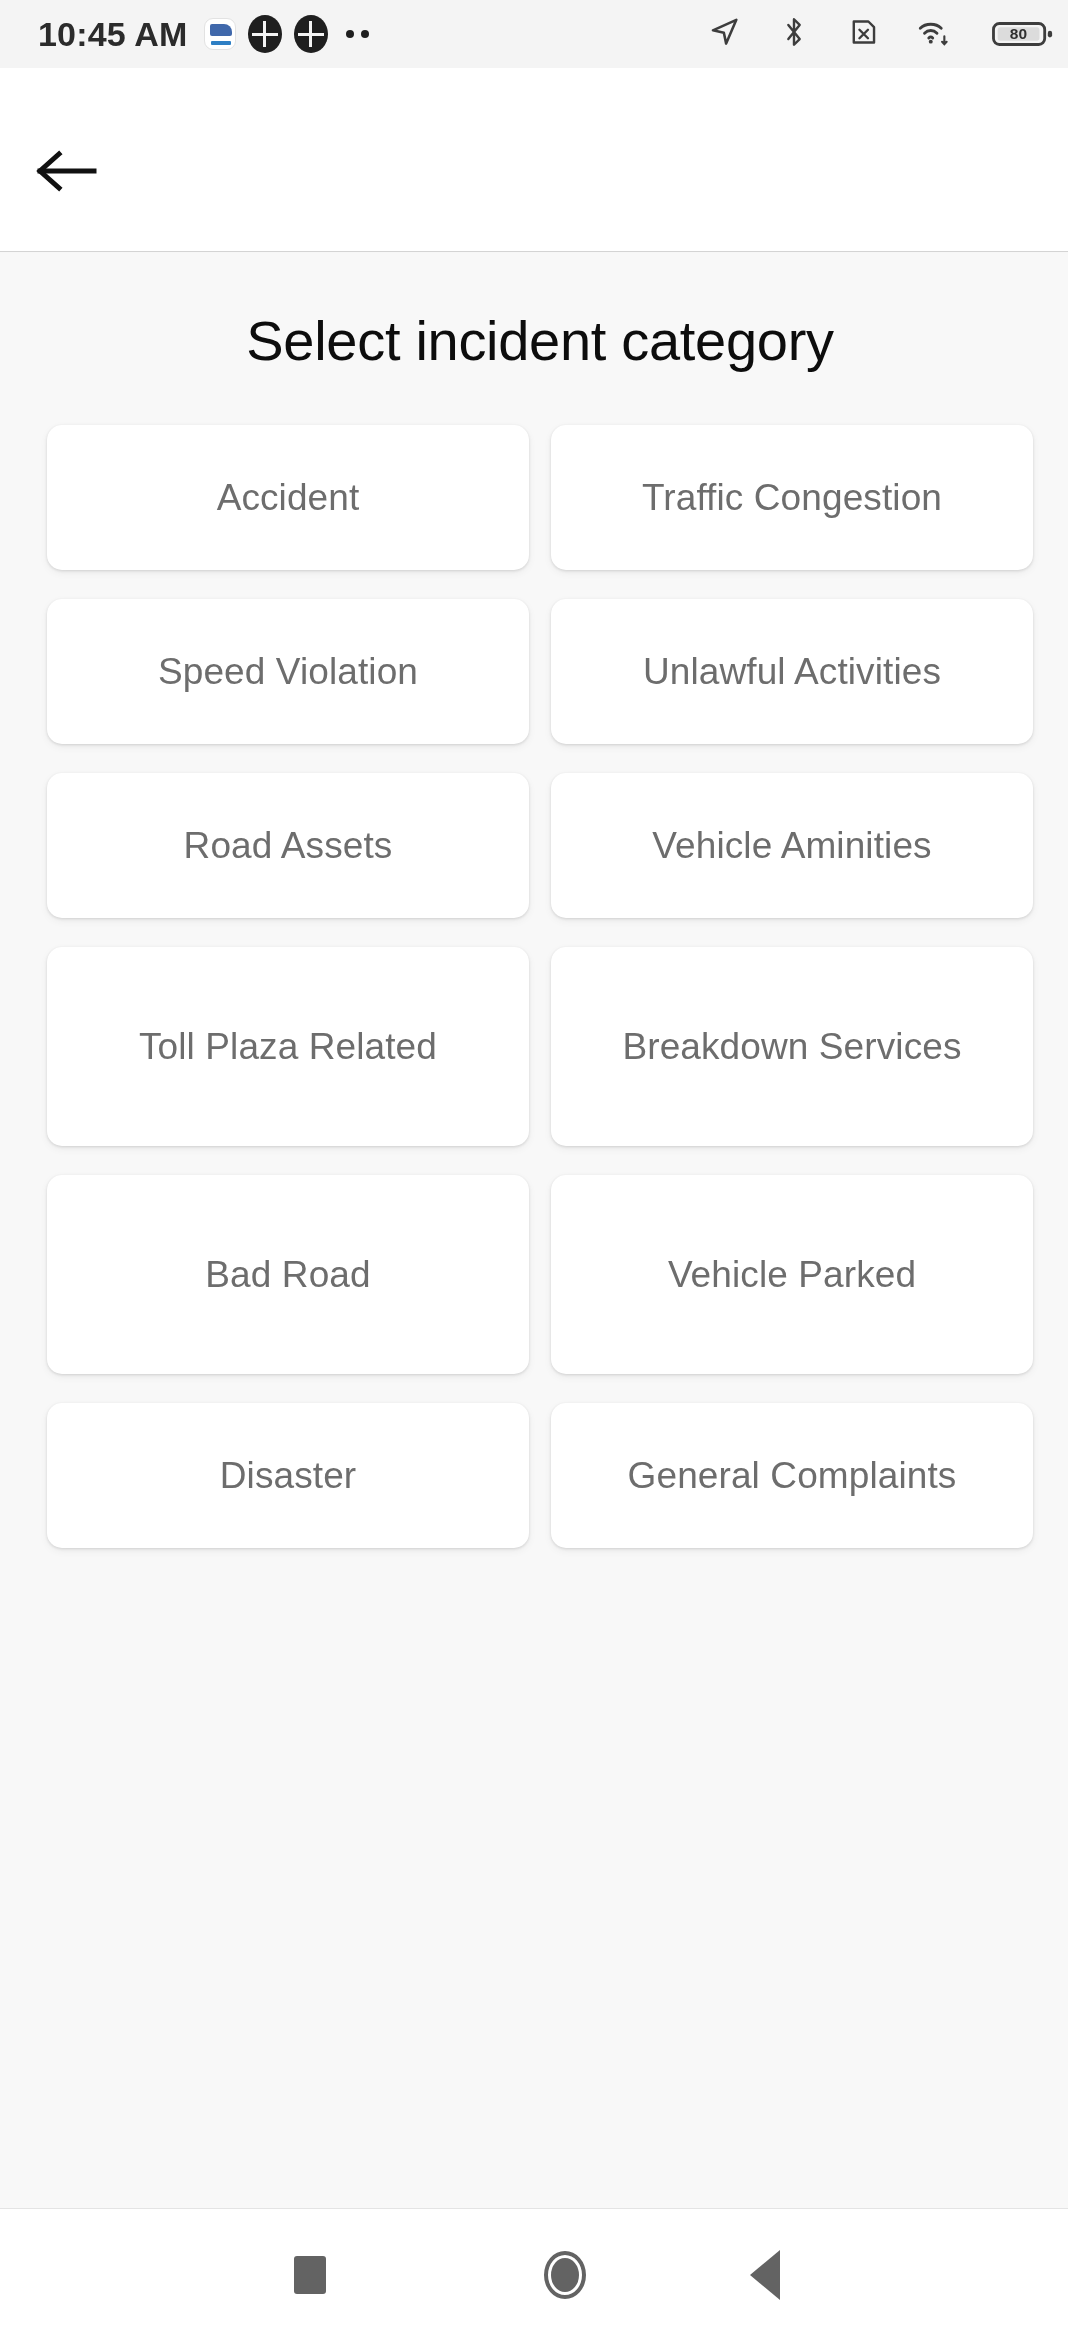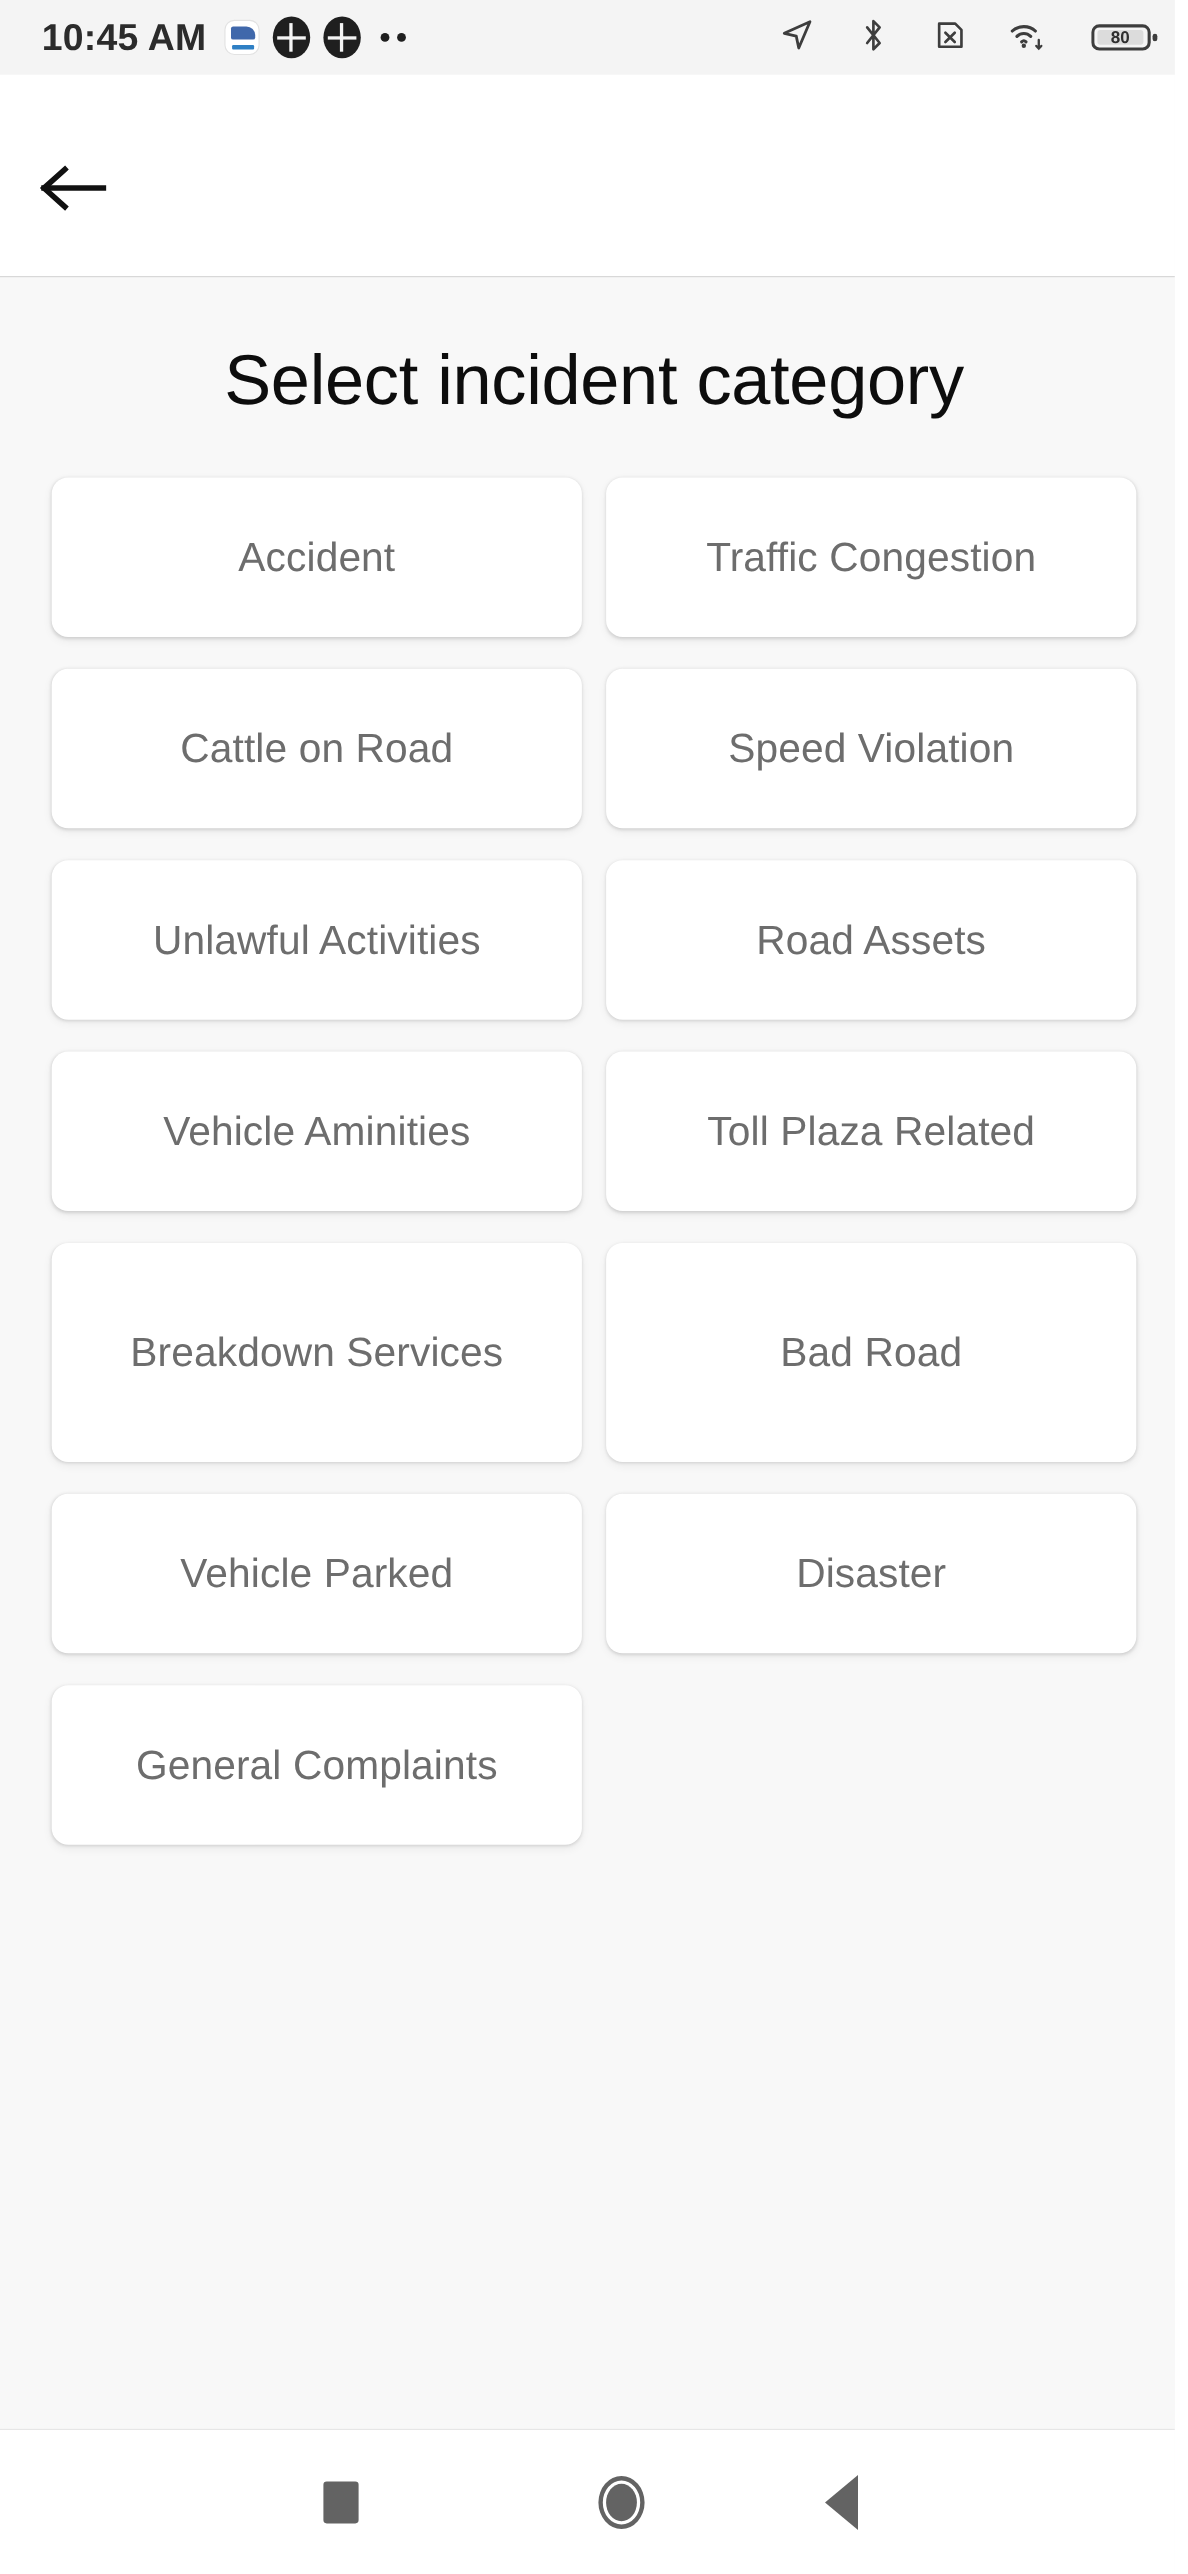--- a/index.html
+++ b/index.html
@@ -68,21 +68,21 @@
   }
 
   
   .content{
     position:absolute; top:253px; left:0; width:1080px; bottom:132px;
     background:#f8f8f8;
     overflow:hidden;
   }
   .page-title{
     text-align:center;
-    font-size:64px; font-weight:400; color:#0d0d0d;
+    font-size:56px; font-weight:400; color:#0d0d0d;
     letter-spacing:-.3px;
     margin-top:55px;
   }
 
   .grid{
     margin-top:52px;
     padding:0 36px;
     display:flex; flex-wrap:wrap;
   }
   .cell{
@@ -210,25 +210,20 @@
             <span class="cat-label">Accident</span>
           </div>
         </div>
         <div class="cell">
           <div class="cat-card">
             <span class="cat-label">Traffic Congestion</span>
           </div>
         </div>
         <div class="cell">
           <div class="cat-card">
-            <span class="cat-label">Cattle on Road</span>
-          </div>
-        </div>
-        <div class="cell">
-          <div class="cat-card">
             <span class="cat-label">Speed Violation</span>
           </div>
         </div>
         <div class="cell">
           <div class="cat-card">
             <span class="cat-label">Unlawful Activities</span>
           </div>
         </div>
         <div class="cell">
           <div class="cat-card">

